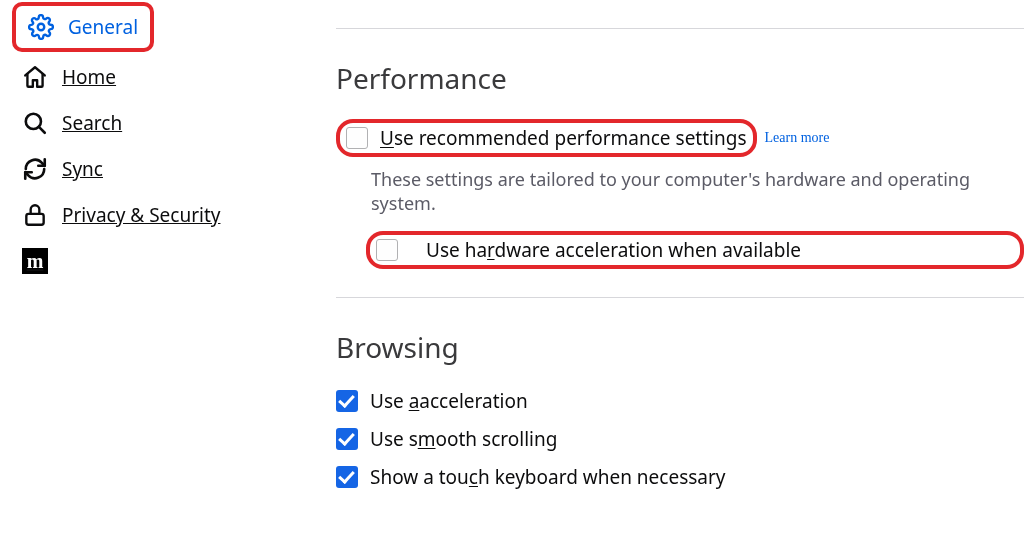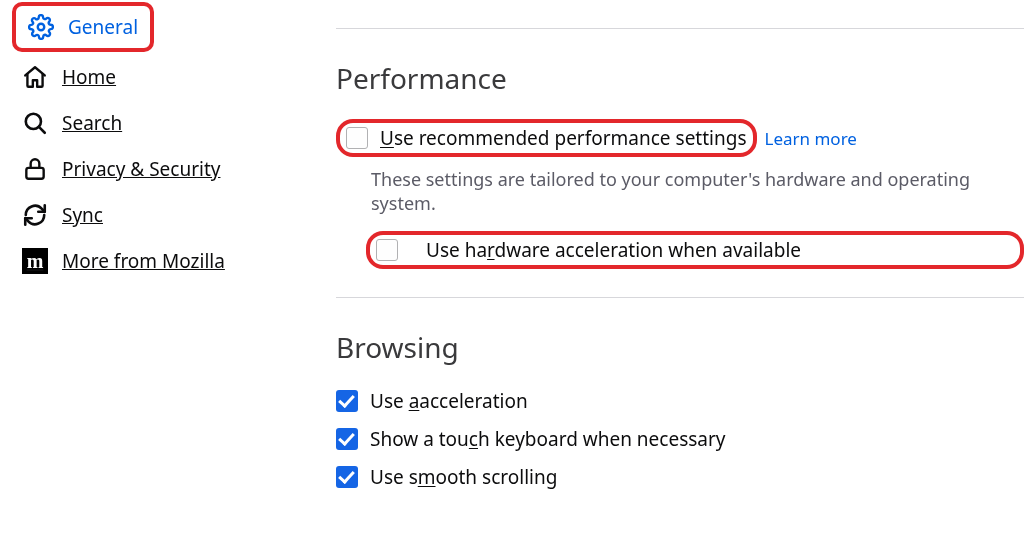--- a/index.html
+++ b/index.html
@@ -99,21 +99,22 @@
     }
     .subtext {
       color: #5b5b66;
       font-size: 18px;
       margin: 10px 0 16px 35px;
     }
     .link {
       color: #0061e0;
       cursor: pointer;
       margin-left: 8px;
-      font-size: 17px;
+      font-size: 14px;
+      font-family: Liberation Serif, serif;
     }
     u.access { text-decoration: underline; text-underline-offset: 2px; }
     .hr-top { margin-top: 28px; }
     .more-mozilla-box {
       width: 26px; height: 26px; background: #000;
       display: inline-flex; align-items: center; justify-content: center;
       color: #fff; font-weight: 700; font-size: 20px;
       font-family: Georgia, serif;
     }
     .spacer1 { height: 28px; }
@@ -150,45 +151,44 @@
       <svg viewBox="0 0 24 24" width="26" height="26" fill="none" stroke="#0c0c0d" stroke-width="2.4" stroke-linecap="round">
         <circle cx="10.5" cy="10.5" r="7"></circle>
         <line x1="21" y1="21" x2="15.6" y2="15.6"></line>
       </svg>
     </span>
     <span>Search</span>
   </div>
 
   <div class="nav-item">
     <span class="nav-icon">
-      <svg viewBox="0 0 24 24" width="26" height="26" fill="none" stroke="#0c0c0d" stroke-width="2.2" stroke-linecap="round" stroke-linejoin="round">
-        <rect x="4" y="11" width="16" height="10" rx="2"></rect>
-        <path d="M8 11V7a4 4 0 0 1 8 0v4"></path>
-      </svg>
-    </span>
-    <span>Privacy &amp; Security</span>
-  </div>
-
-  <div class="nav-item">
-    <span class="nav-icon">
       <svg viewBox="0 0 24 24" width="26" height="26" fill="none" stroke="#0c0c0d" stroke-width="2.4" stroke-linecap="round" stroke-linejoin="round">
         <path d="M3.5 12a8.5 8.5 0 0 1 14.7-5.8L21 9"></path>
         <polyline points="21 3 21 9 15 9"></polyline>
         <path d="M20.5 12a8.5 8.5 0 0 1-14.7 5.8L3 15"></path>
         <polyline points="3 21 3 15 9 15"></polyline>
       </svg>
     </span>
     <span>Sync</span>
   </div>
 
   <div class="nav-item">
     <span class="nav-icon">
+      <svg viewBox="0 0 24 24" width="26" height="26" fill="none" stroke="#0c0c0d" stroke-width="2.2" stroke-linecap="round" stroke-linejoin="round">
+        <rect x="4" y="11" width="16" height="10" rx="2"></rect>
+        <path d="M8 11V7a4 4 0 0 1 8 0v4"></path>
+      </svg>
+    </span>
+    <span>Privacy &amp; Security</span>
+  </div>
+
+  <div class="nav-item">
+    <span class="nav-icon">
       <span class="more-mozilla-box">m</span>
     </span>
-    <span>More from Mozilla</span>
   </div>
 </div>
 
 <div class="main">
   <div class="hr hr-top"></div>
 
   <h2 class="section-title">Performance</h2>
 
   <div style="display:flex; align-items:center; gap:0; margin:0 0 4px 0;">
     <span class="highlight-box row">
@@ -223,23 +223,23 @@
   <div class="check-row">
     <span class="checkbox checked"></span>
     <label>
       <span>Use </span><u class="access">a</u><span>acceleration</span>
     </label>
   </div>
 
   <div class="check-row">
     <span class="checkbox checked"></span>
     <label>
-      <span>Show a tou</span><u class="access">c</u><span>h keyboard when necessary</span>
+      <span>Use s</span><u class="access">m</u><span>ooth scrolling</span>
     </label>
   </div>
 
   <div class="check-row">
     <span class="checkbox checked"></span>
     <label>
-      <span>Use s</span><u class="access">m</u><span>ooth scrolling</span>
+      <span>Show a tou</span><u class="access">c</u><span>h keyboard when necessary</span>
     </label>
   </div>
 </div>
 
 </body></html>

